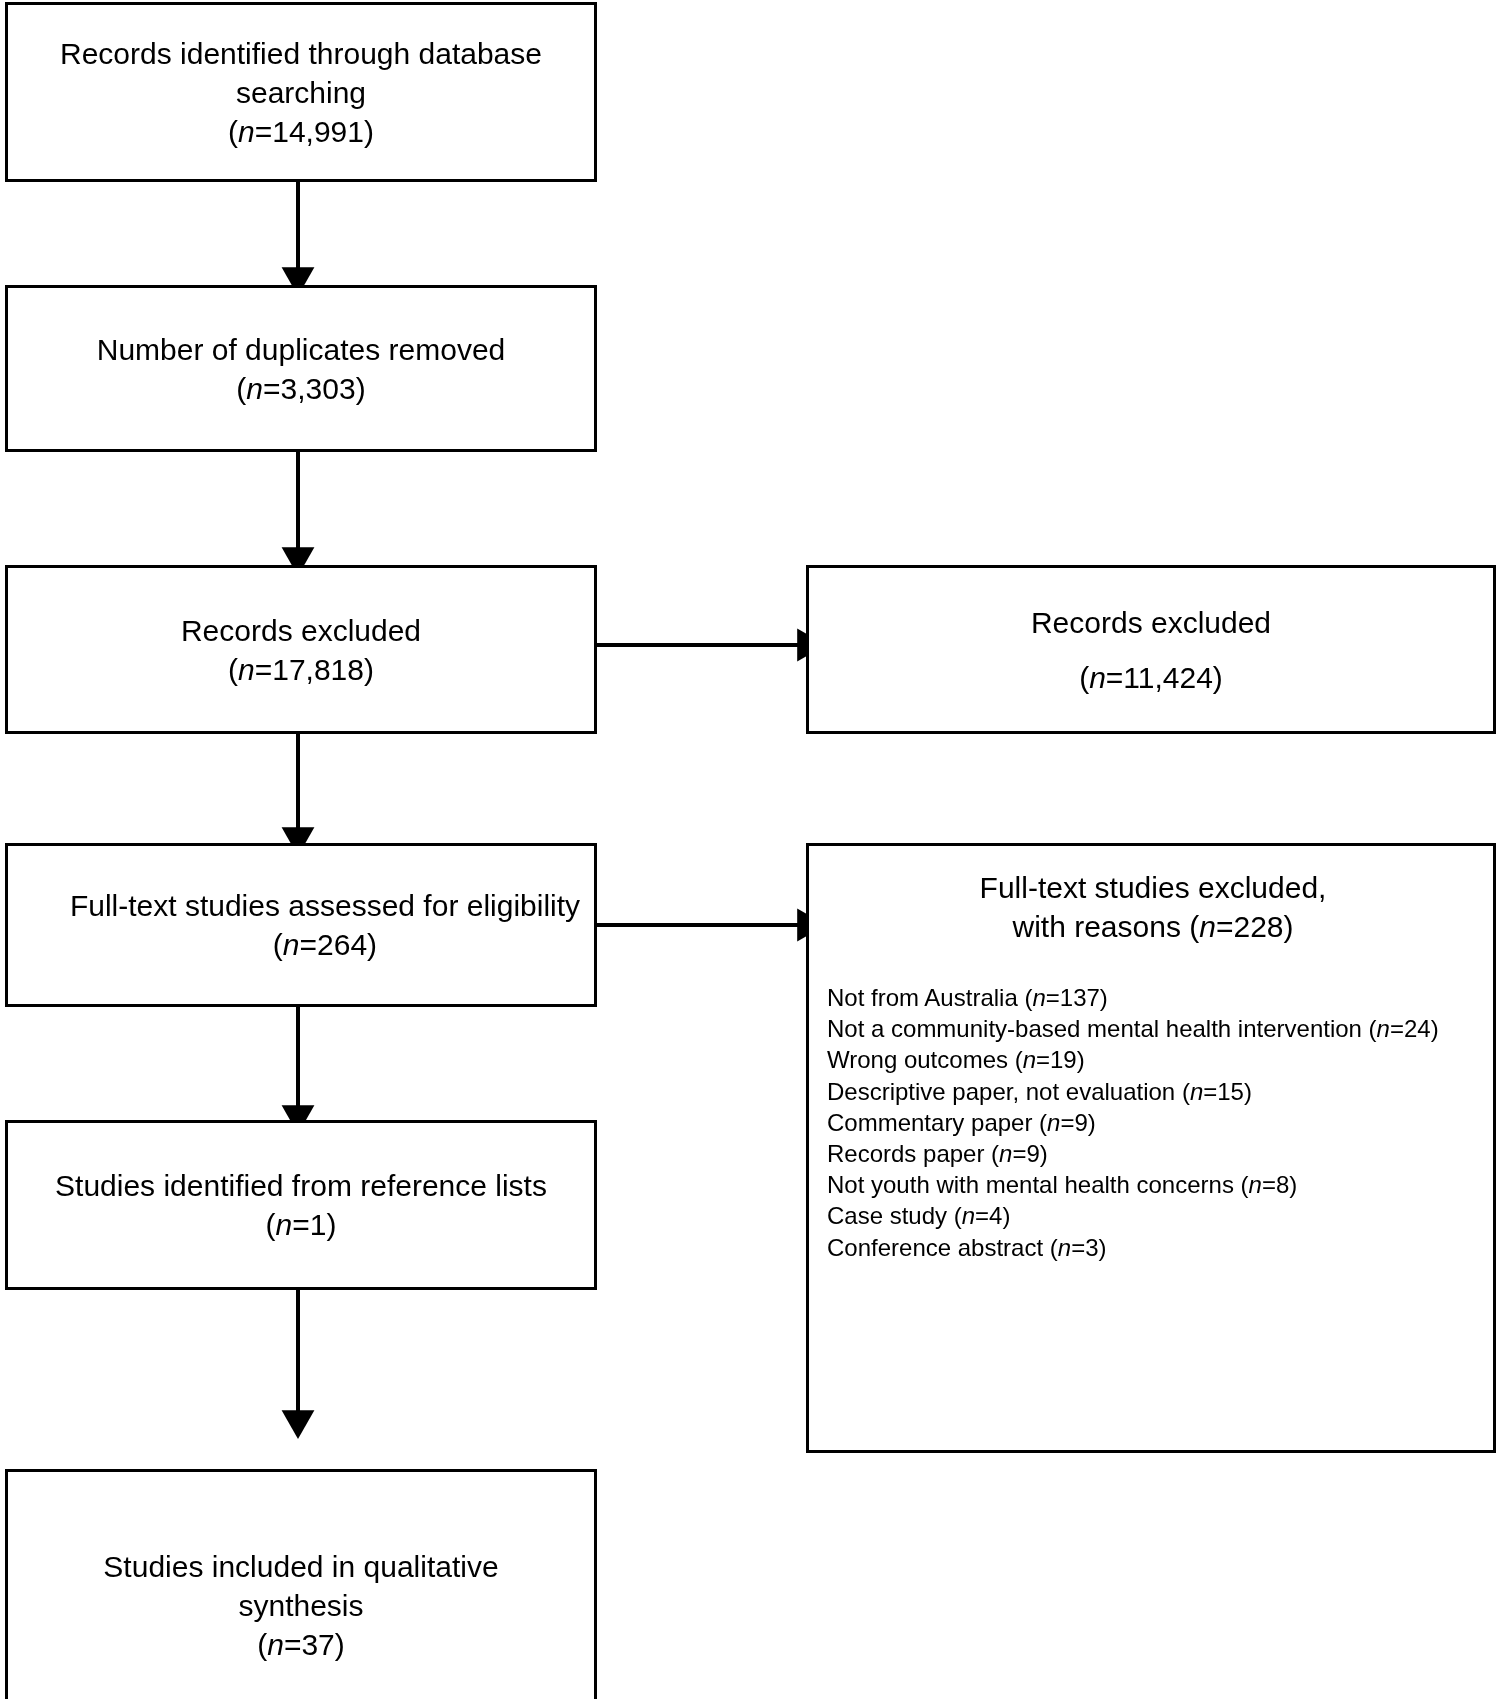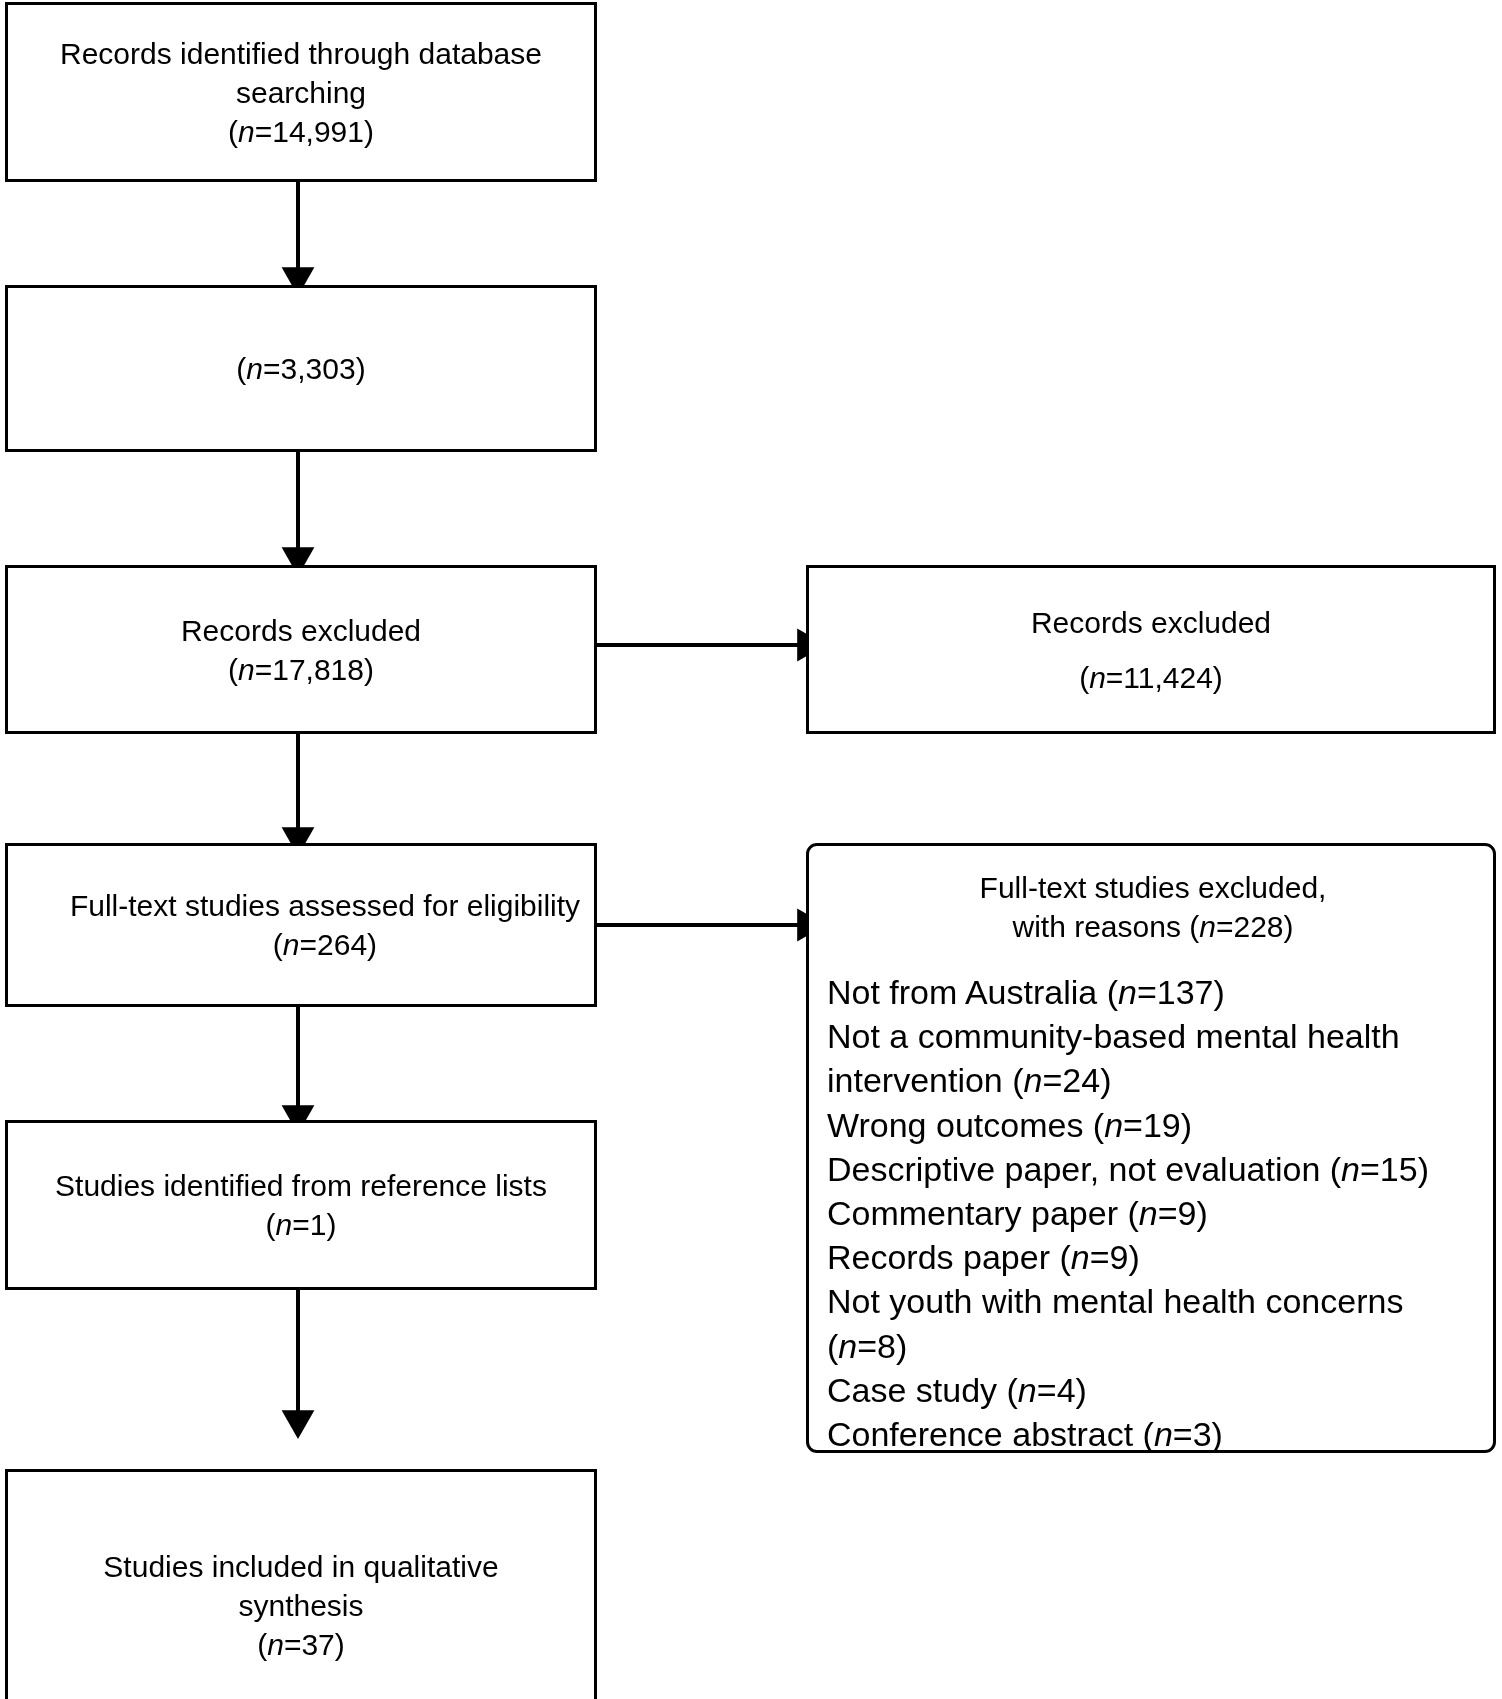--- a/index.html
+++ b/index.html
@@ -30,39 +30,38 @@
     justify-content: center;
     text-align: center;
     font-size: 30px;
     line-height: 1.30;
     color: #000000;
   }
   .flow-box.left-align {
     align-items: flex-start;
     justify-content: flex-start;
     text-align: left;
-    border-radius: 11px;
   }
   .box-line {
     display: block;
     white-space: nowrap;
   }
   .n-italic {
     font-style: italic;
   }
   .reasons-header {
     width: 100%;
     text-align: center;
     font-size: 30px;
     line-height: 1.30;
   }
   .reasons-list {
-    margin-top: 24px;
+    margin-top: 36px;
     width: 100%;
-    font-size: 34px;
+    font-size: 24px;
     line-height: 1.30;
   }
   .reason-item {
     display: block;
     text-align: left;
   }
   
   #connectors {
     position: absolute;
     left: 0;
@@ -99,20 +98,21 @@
     <line x1="298" y1="1290" x2="298" y2="1415" stroke="#000000" stroke-width="4" marker-end="url(#arrowhead)"></line>
   </svg>
 
   <div class="flow-box" style="left:5px; top:2px; width:592px; height:180px;">
     <span class="box-line">Records identified through database</span>
     <span class="box-line">searching</span>
     <span class="box-line"><span>(</span><span class="n-italic">n</span><span>=14,991)</span></span>
   </div>
 
   <div class="flow-box" style="left:5px; top:285px; width:592px; height:167px;">
+    <span class="box-line">Number of duplicates removed</span>
     <span class="box-line"><span>(</span><span class="n-italic">n</span><span>=3,303)</span></span>
   </div>
 
   <div class="flow-box" style="left:5px; top:565px; width:592px; height:169px;">
     <span class="box-line">Records excluded</span>
     <span class="box-line"><span>(</span><span class="n-italic">n</span><span>=17,818)</span></span>
   </div>
 
   <div class="flow-box" style="left:806px; top:565px; width:690px; height:169px;gap:16px;">
     <span class="box-line">Records excluded</span>

